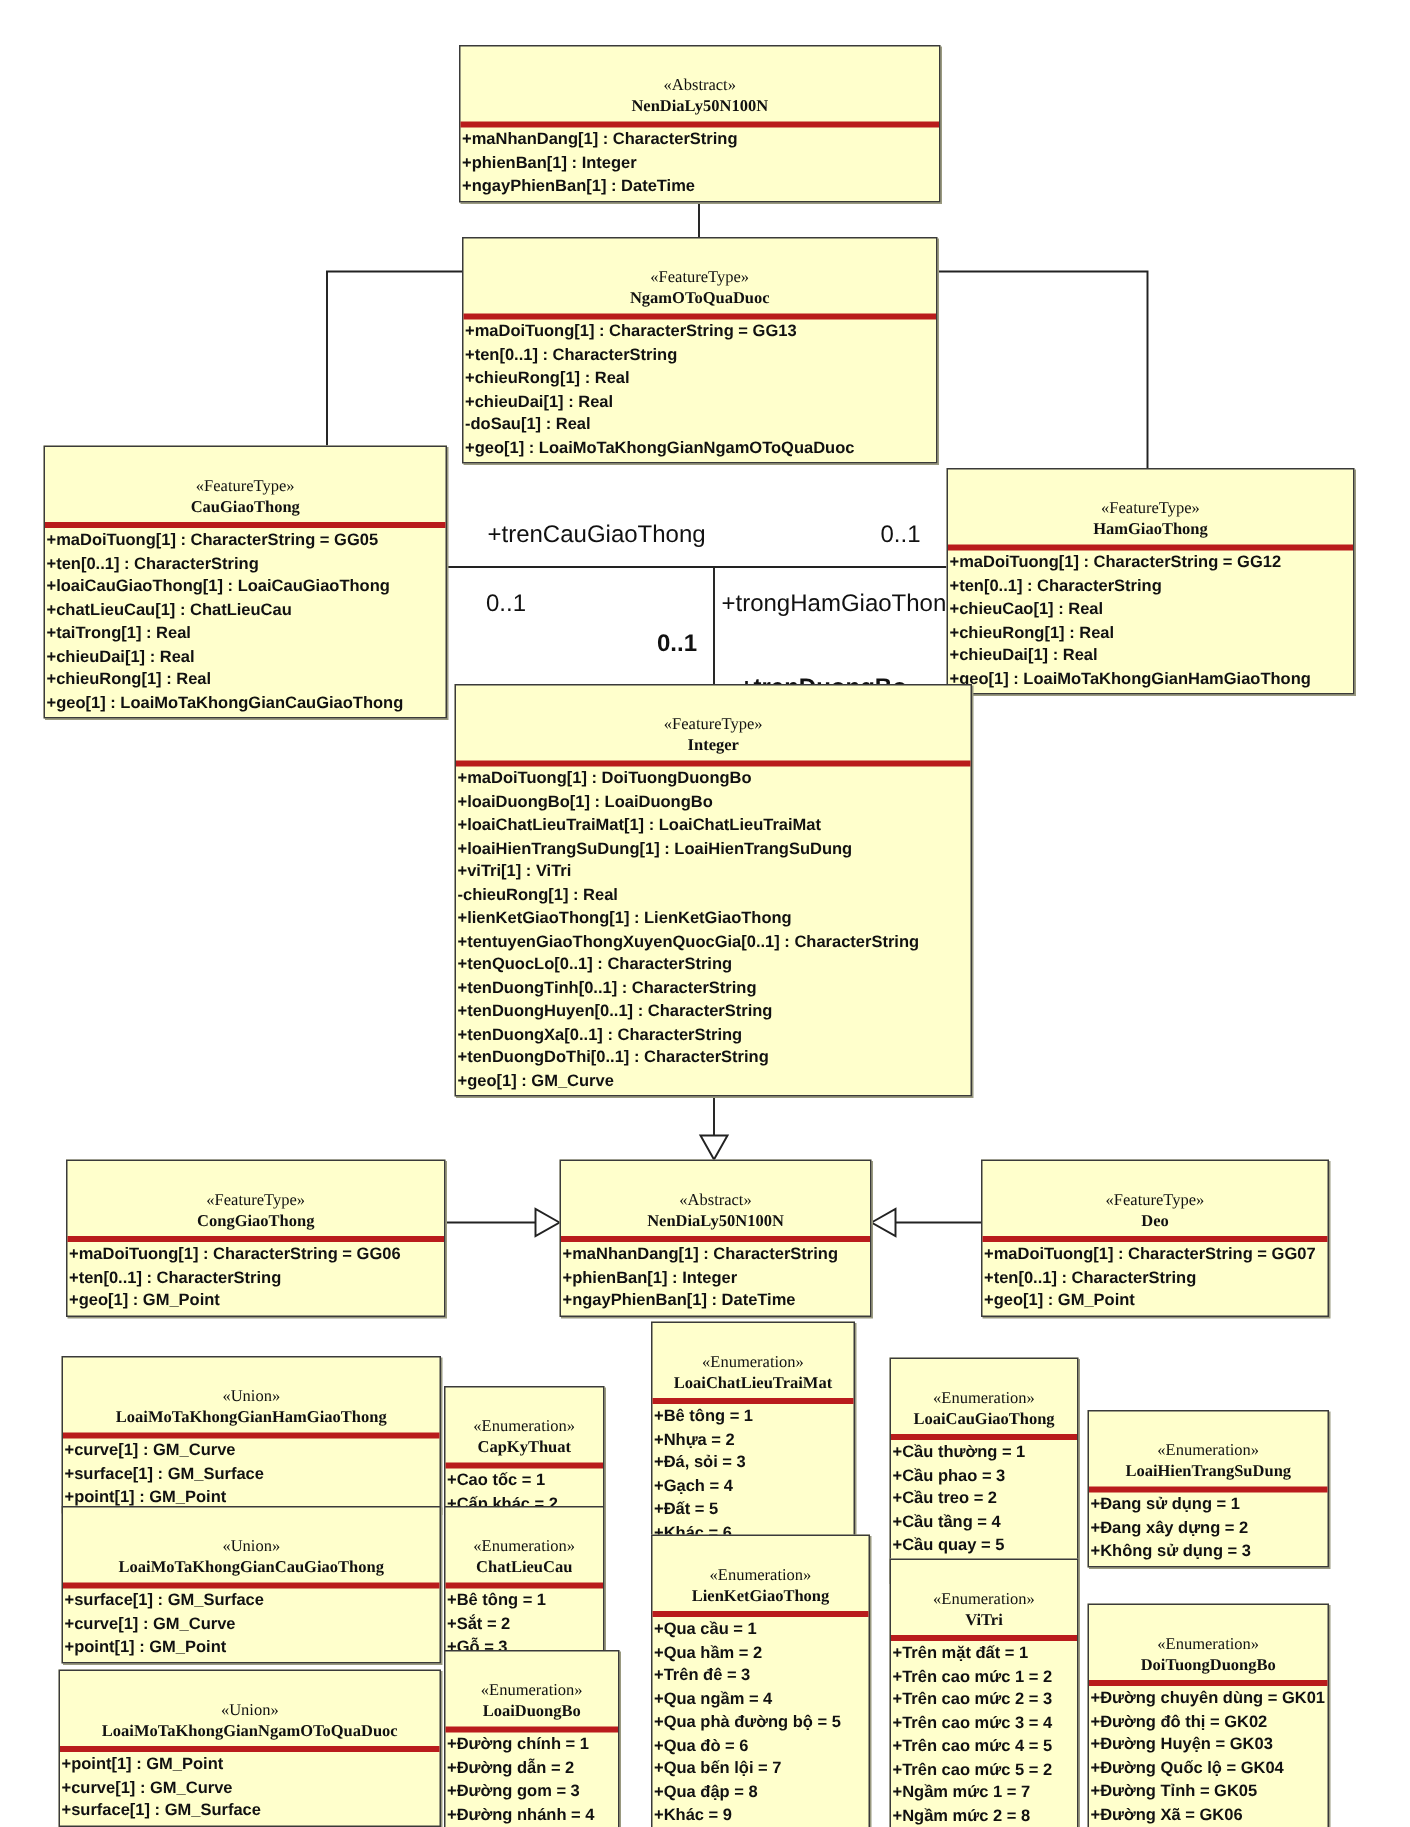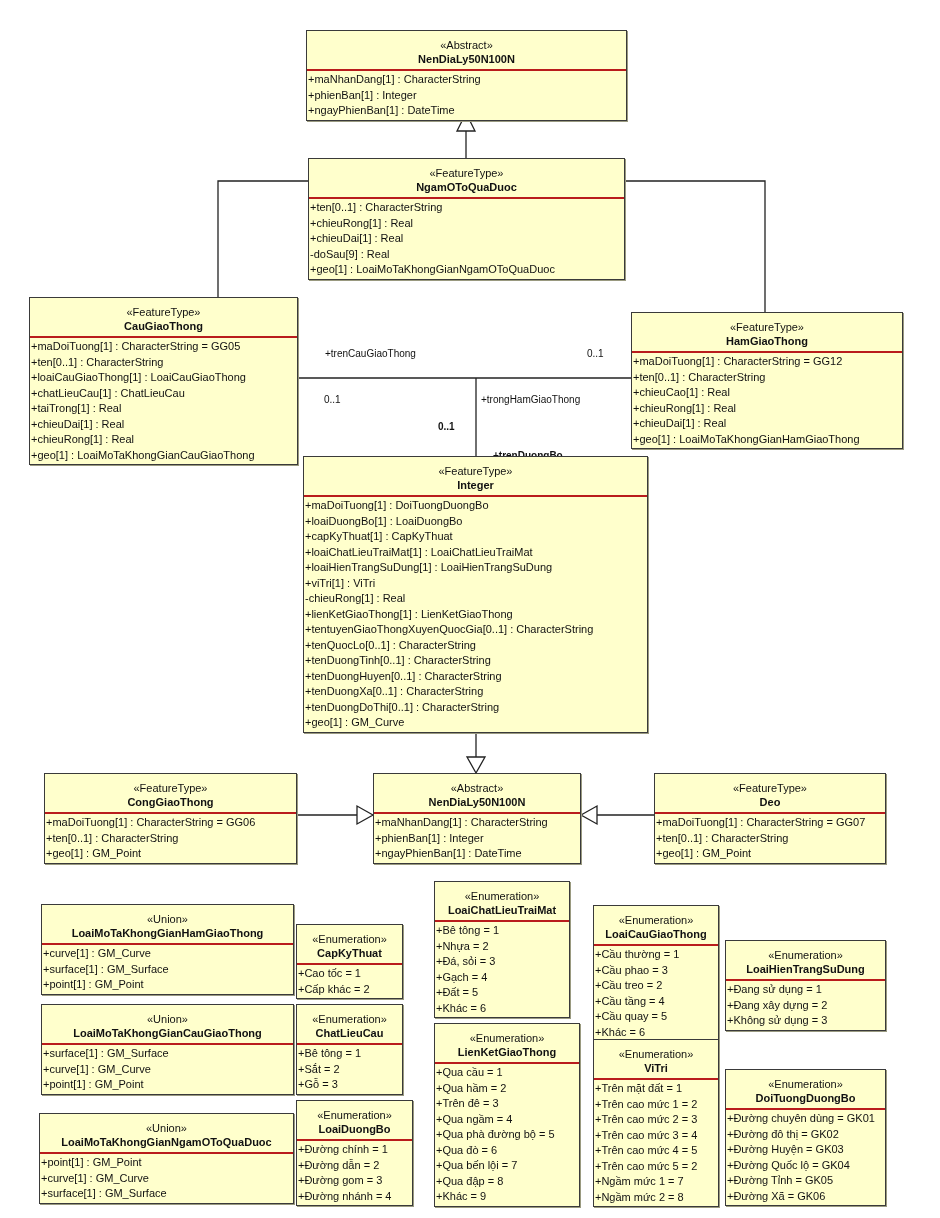--- a/index.html
+++ b/index.html
@@ -1,26 +1,26 @@
 <!DOCTYPE html>
 <html><head>
 <meta charset="utf-8">
 <style>
   html, body { margin: 0; padding: 0; background: #ffffff; }
   body { width: 940px; height: 1218px; position: relative; overflow: hidden;
          font-family: "Liberation Sans", "DejaVu Sans", sans-serif; color: #111; }
   #connectors { position: absolute; left: 0; top: 0; width: 940px; height: 1218px; pointer-events: none; }
   .uml { position: absolute; background: #ffffcc; border: 1px solid #3a3a3a;
          box-shadow: 1px 1px 0 #9a9a80; box-sizing: border-box; font-size: 11px; line-height: 15.5px; }
-  .uml .head { text-align: center; border-bottom: 2px solid #b91c1c; padding: 7px 2px 2px 2px; }
+  .uml .head { text-align: center; border-bottom: 4px solid #b91c1c; padding: 19px 2px 2px 2px; font-family: Liberation Serif, serif; }
   .uml .stereo { font-size: 11px; line-height: 14px; }
   .uml .name { font-weight: bold; font-size: 11px; line-height: 15px; }
-  .uml .attrs { padding: 1px 12px 1px 1px; white-space: nowrap; }
+  .uml .attrs { padding: 1px 12px 1px 1px; white-space: nowrap; font-weight: bold; }
   .uml .attr { display: block; white-space: nowrap; }
-  .lbl { position: absolute; font-size: 10px; white-space: nowrap; text-align: right; }
+  .lbl { position: absolute; font-size: 16px; white-space: nowrap; text-align: right; }
   .lbl.bold { font-weight: bold; }
 </style>
 </head>
 <body>
 
 <svg id="connectors" viewBox="0 0 940 1218">
   <g stroke="#222" stroke-width="1.3" fill="none">
 
     <line x1="466" y1="158" x2="466" y2="131"></line>
     <polygon points="466,113 457,131 475,131" fill="#fff"></polygon>
@@ -61,24 +61,25 @@
       <span class="attr">+phienBan[1] : Integer</span>
       <span class="attr">+ngayPhienBan[1] : DateTime</span>
     </div>
   </div>
 <div class="uml" style="left:308px;top:158px;width:317px;">
     <div class="head">
       <div class="stereo">«FeatureType»</div>
       <div class="name">NgamOToQuaDuoc</div>
     </div>
     <div class="attrs">
+      <span class="attr">+maDoiTuong[1] : CharacterString = GG13</span>
       <span class="attr">+ten[0..1] : CharacterString</span>
       <span class="attr">+chieuRong[1] : Real</span>
       <span class="attr">+chieuDai[1] : Real</span>
-      <span class="attr">-doSau[9] : Real</span>
+      <span class="attr">-doSau[1] : Real</span>
       <span class="attr">+geo[1] : LoaiMoTaKhongGianNgamOToQuaDuoc</span>
     </div>
   </div>
 <div class="uml" style="left:29px;top:297px;width:269px;">
     <div class="head">
       <div class="stereo">«FeatureType»</div>
       <div class="name">CauGiaoThong</div>
     </div>
     <div class="attrs">
       <span class="attr">+maDoiTuong[1] : CharacterString = GG05</span>
@@ -106,21 +107,20 @@
     </div>
   </div>
 <div class="uml" style="left:303px;top:456px;width:345px;">
     <div class="head">
       <div class="stereo">«FeatureType»</div>
       <div class="name">Integer</div>
     </div>
     <div class="attrs">
       <span class="attr">+maDoiTuong[1] : DoiTuongDuongBo</span>
       <span class="attr">+loaiDuongBo[1] : LoaiDuongBo</span>
-      <span class="attr">+capKyThuat[1] : CapKyThuat</span>
       <span class="attr">+loaiChatLieuTraiMat[1] : LoaiChatLieuTraiMat</span>
       <span class="attr">+loaiHienTrangSuDung[1] : LoaiHienTrangSuDung</span>
       <span class="attr">+viTri[1] : ViTri</span>
       <span class="attr">-chieuRong[1] : Real</span>
       <span class="attr">+lienKetGiaoThong[1] : LienKetGiaoThong</span>
       <span class="attr">+tentuyenGiaoThongXuyenQuocGia[0..1] : CharacterString</span>
       <span class="attr">+tenQuocLo[0..1] : CharacterString</span>
       <span class="attr">+tenDuongTinh[0..1] : CharacterString</span>
       <span class="attr">+tenDuongHuyen[0..1] : CharacterString</span>
       <span class="attr">+tenDuongXa[0..1] : CharacterString</span>

